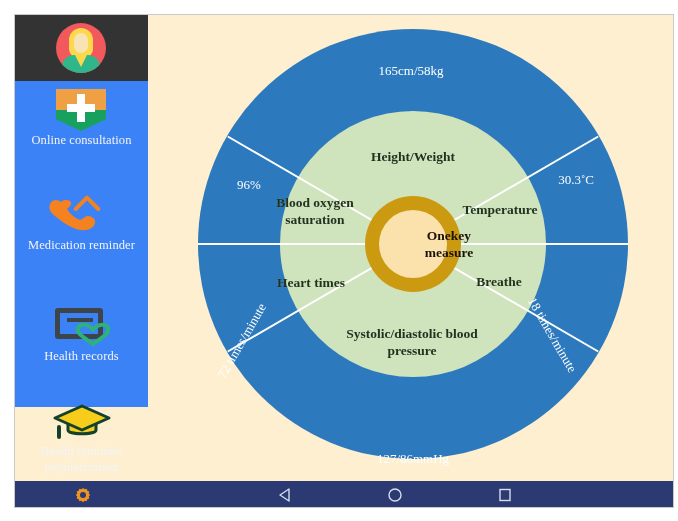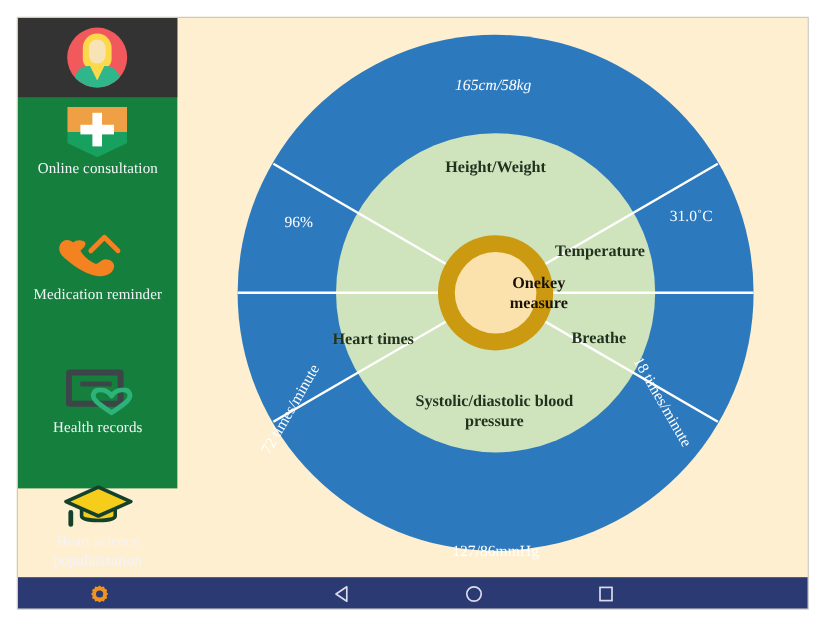--- a/index.html
+++ b/index.html
@@ -22,21 +22,21 @@
     background: #fdefd0;
     border: 1px solid #c9c9c9;
     overflow: hidden;
   }
 
   
   #sidebar {
     position: absolute;
     left: 0; top: 0;
     width: 133px; height: 392px;
-    background: #15803d;
+    background: #3b82f6;
   }
   #sidebar-header {
     position: absolute;
     left: 0; top: 0;
     width: 133px; height: 66px;
     background: #333333;
   }
   #avatar {
     position: absolute;
     left: 41px; top: 8px;
@@ -232,21 +232,21 @@
       </div>
 
       <div class="side-item" style="top:383px;">
         <div class="side-icon">
           <svg class="ic-cap" viewBox="0 0 58 40">
             <path d="M6 26 L6 36" stroke="#14412b" stroke-width="4" stroke-linecap="round" fill="none"></path>
             <path d="M15 19 L15 29 C15 34,43 34,43 29 L43 19 Z" fill="#f6cd1b" stroke="#14412b" stroke-width="3" stroke-linejoin="round"></path>
             <path d="M29 5 L56 17 L29 29 L2 17 Z" fill="#f6cd1b" stroke="#14412b" stroke-width="3" stroke-linejoin="round"></path>
           </svg>
         </div>
-        <div class="side-label">Heart science popularization</div>
+        <div class="side-label">Health reminder popularization</div>
       </div>
     </div>
 
     <div id="content">
       <div id="wheel-wrap">
 
         <svg width="525" height="466" viewBox="0 0 525 466">
 
           <circle cx="265" cy="229" r="215" fill="#2d79bd"></circle>
 
@@ -266,35 +266,36 @@
           <circle cx="265" cy="229" r="34" fill="#fbe2ad"></circle>
         </svg>
 
         
         <div class="wheel-label lbl-center" style="left:265px; top:229px;margin-left:36px;">
           <div>Onekey</div>
           <div>measure</div>
         </div>
 
         
-        <div class="wheel-label lbl-inner" style="left:265px; top:124px;text-align:center;">Height/Weight</div>
+        <div class="wheel-label lbl-inner" style="left:265px; top:141px;text-align:center;">Height/Weight</div>
 
         <div class="wheel-label lbl-inner" style="left:352px; top:194px;">Temperature</div>
 
         <div class="wheel-label lbl-inner" style="left:351px; top:266px;">Breathe</div>
 
         <div class="wheel-label lbl-inner" style="left:264px; top:327px; white-space:normal; width:160px;">Systolic/diastolic blood pressure</div>
 
         <div class="wheel-label lbl-inner" style="left:163px; top:267px;">Heart times</div>
 
+        <div class="wheel-label lbl-inner" style="left:167px; top:196px; white-space:normal; width:108px;">Blood oxygen saturation</div>
 
         
-        <div class="wheel-label lbl-outer" style="left:263px; top:56px;font-style:italic;">165cm/58kg</div>
-
-        <div class="wheel-label lbl-outer" style="left:428px; top:165px;">31.0˚C</div>
+        <div class="wheel-label lbl-outer" style="left:263px; top:56px;">165cm/58kg</div>
+
+        <div class="wheel-label lbl-outer" style="left:428px; top:165px;">30.3˚C</div>
 
         <div class="wheel-label lbl-outer" style="left:404px; top:320px; transform:translate(-50%,-50%) rotate(60deg);">18 times/minute</div>
 
         <div class="wheel-label lbl-outer" style="left:265px; top:414px;margin-top:30px;">127/86mmHg</div>
 
         <div class="wheel-label lbl-outer" style="left:94px; top:326px; transform:translate(-50%,-50%) rotate(-60deg);">72 times/minute</div>
 
         <div class="wheel-label lbl-outer" style="left:101px; top:170px;">96%</div>
 
       </div>

